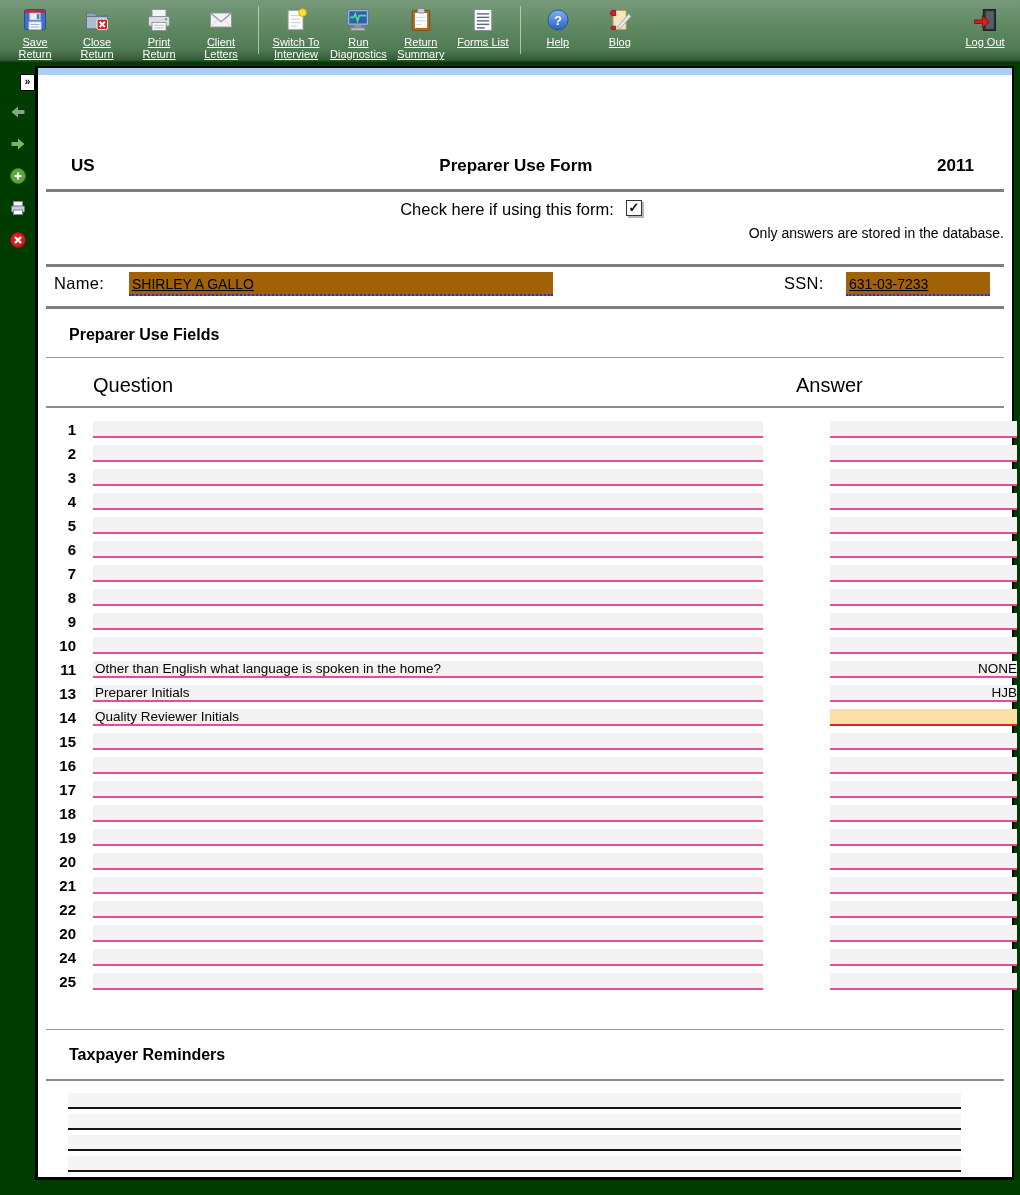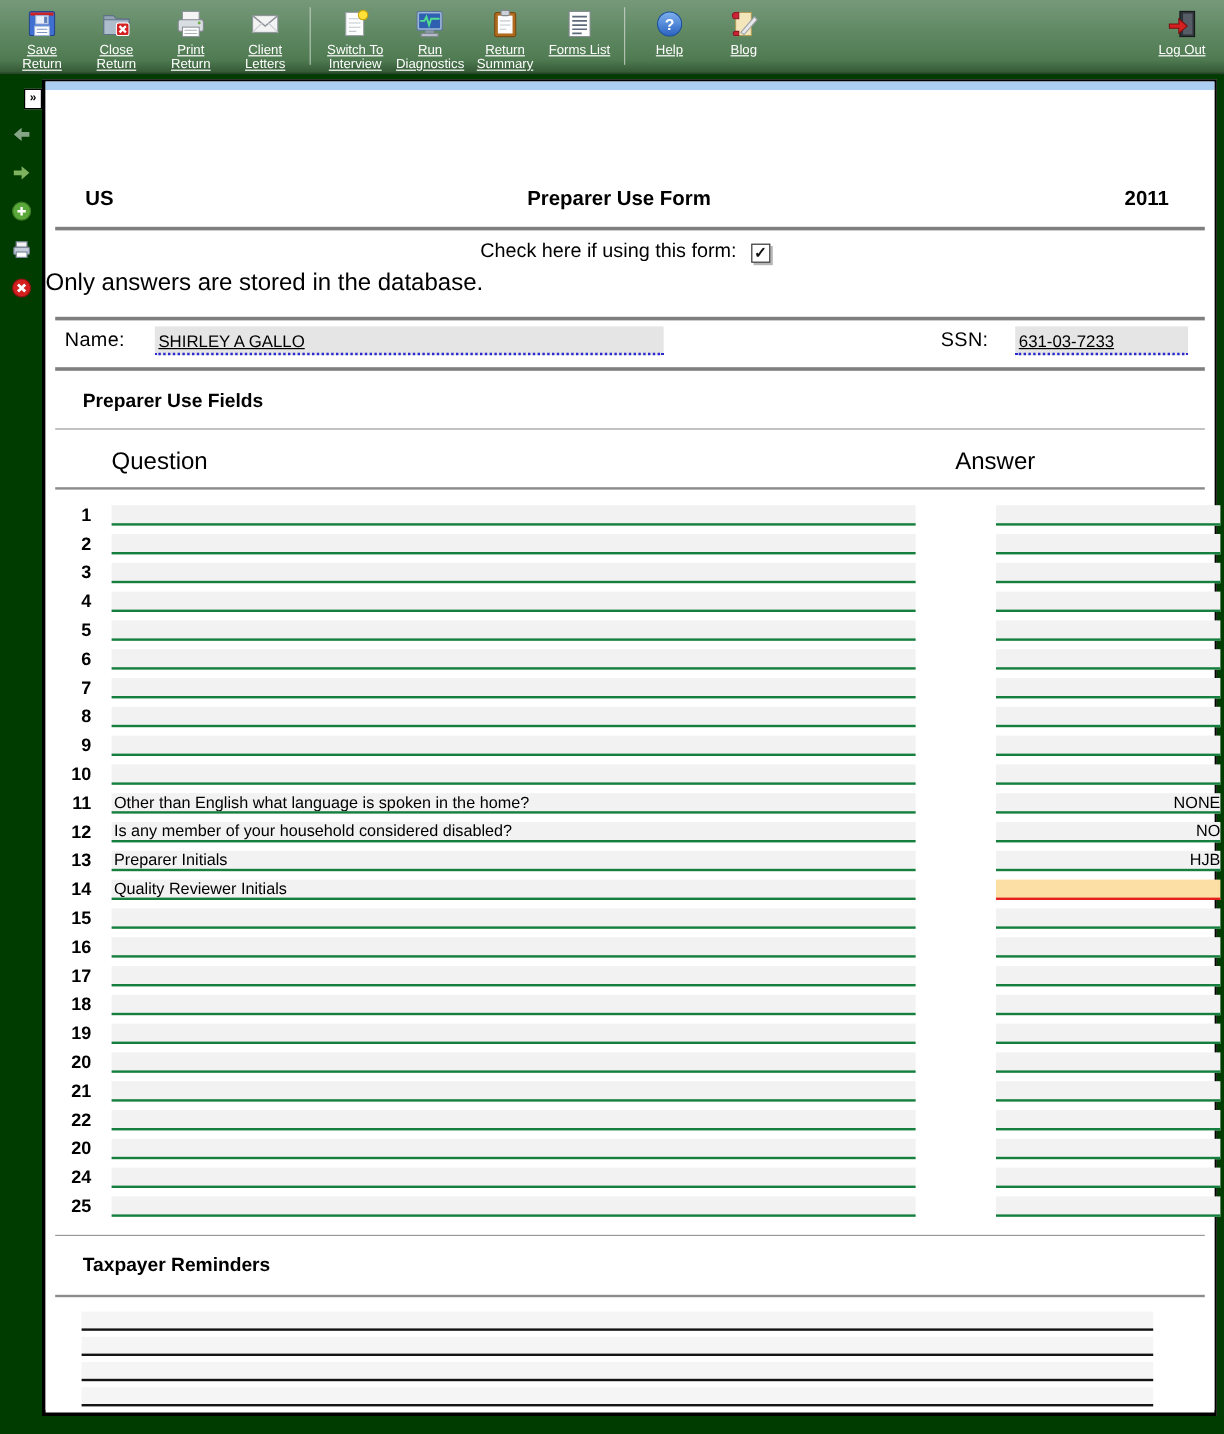--- a/index.html
+++ b/index.html
@@ -56,50 +56,50 @@
 
   .abs { position:absolute;margin-top:37px; }
   .hr3 { height:3px; background:#7f7f7f; left:8px; width:958px; }
   .hr2 { height:2px; background:#8c8c8c; left:8px; width:958px; }
   .hr1 { height:1px; background:#9a9a9a; left:8px; width:958px; }
 
   .form-header { top:44px; left:33px; width:903px; display:flex; font-size:17px; font-weight:bold; }
   .fh-title { flex:1; text-align:center; }
 
   .checkbox-line { top:88px; left:0; width:966px; text-align:center; font-size:16.5px; }
-  .checkbox-line .cb-wrap { display:inline-flex; align-items:flex-end; gap:12px; }
+  .checkbox-line .cb-wrap { display:inline-flex; align-items:flex-start; gap:12px; }
   .checkbox {
     display:inline-block; width:16px; height:16px; background:#fff;
     border:1px solid #333; box-shadow:2px 2px 0 0 #b6b6b6;
     font-size:13px; font-weight:bold; line-height:14px; text-align:center; color:#111;
   }
-  .note-line { top:113px; left:0; width:966px; text-align:left; font-size:20px; }
+  .note-line { top:113px; left:0; width:966px; text-align:right; font-size:14px; }
 
   .name-row { top:160px; left:0; width:966px; height:26px; }
   .fl-label { position:absolute; font-size:16.5px; letter-spacing:.3px; top:2px; }
   .yfield {
-    position:absolute; top:0; height:24px; background:#e5e5e5;
+    position:absolute; top:0; height:24px; background:#a16207;
     border-bottom:2px dotted #2a2ad0;
     font-size:14px; line-height:24px; padding-left:3px;
     text-decoration:underline; color:#000;
   }
 
   .section-title { font-size:16px; font-weight:bold; left:31px; }
 
   .qa-header { top:262px; font-size:20px; text-align:left; }
 
   .rows-box { top:306px; left:0; width:966px; }
   .qrow { position:relative; height:24px; }
   .qrow .num {
     position:absolute; left:0; bottom:4px; width:38px; text-align:right;
     font-size:15px; font-weight:bold;
   }
   .field {
     position:absolute; bottom:4px; height:17px; background:#f2f2f2;
-    border-bottom:2px solid #15803d;
+    border-bottom:2px solid #ec4899;
     font-size:13.5px; line-height:16px; padding-left:2px; white-space:nowrap; overflow:hidden;
   }
   .qrow .qf { left:55px; width:670px; }
   .qrow .af { left:792px; width:187px;text-align:right; }
   .af.active {
     background:#fcdfa5; border-bottom:2px solid #e5201f;
   }
   .af.active::after {
     content:""; position:absolute; left:0; right:0; bottom:-5px; height:2px; background:#e5201f;
   }
@@ -368,25 +368,20 @@
     <span class="num">10</span>
     <span class="field qf"></span>
     <span class="field af"></span>
   </div>
         <div class="qrow">
     <span class="num">11</span>
     <span class="field qf">Other than English what language is spoken in the home?</span>
     <span class="field af">NONE</span>
   </div>
         <div class="qrow">
-    <span class="num">12</span>
-    <span class="field qf">Is any member of your household considered disabled?</span>
-    <span class="field af">NO</span>
-  </div>
-        <div class="qrow">
     <span class="num">13</span>
     <span class="field qf">Preparer Initials</span>
     <span class="field af">HJB</span>
   </div>
         <div class="qrow">
     <span class="num">14</span>
     <span class="field qf">Quality Reviewer Initials</span>
     <span class="field af active"></span>
   </div>
         <div class="qrow">

